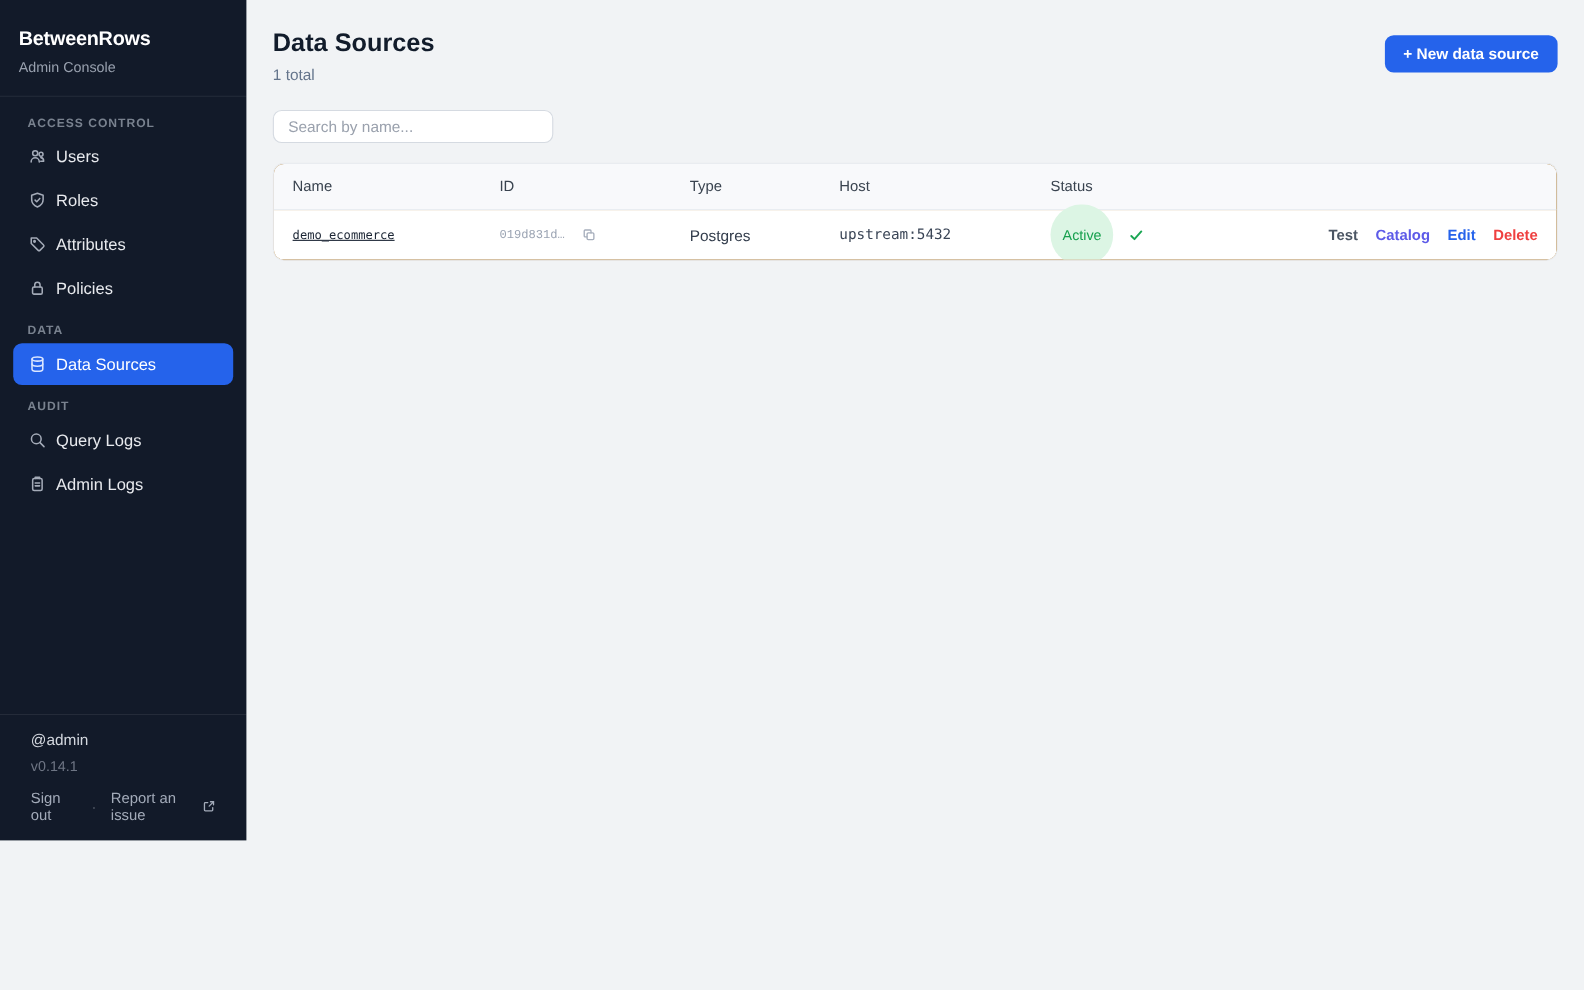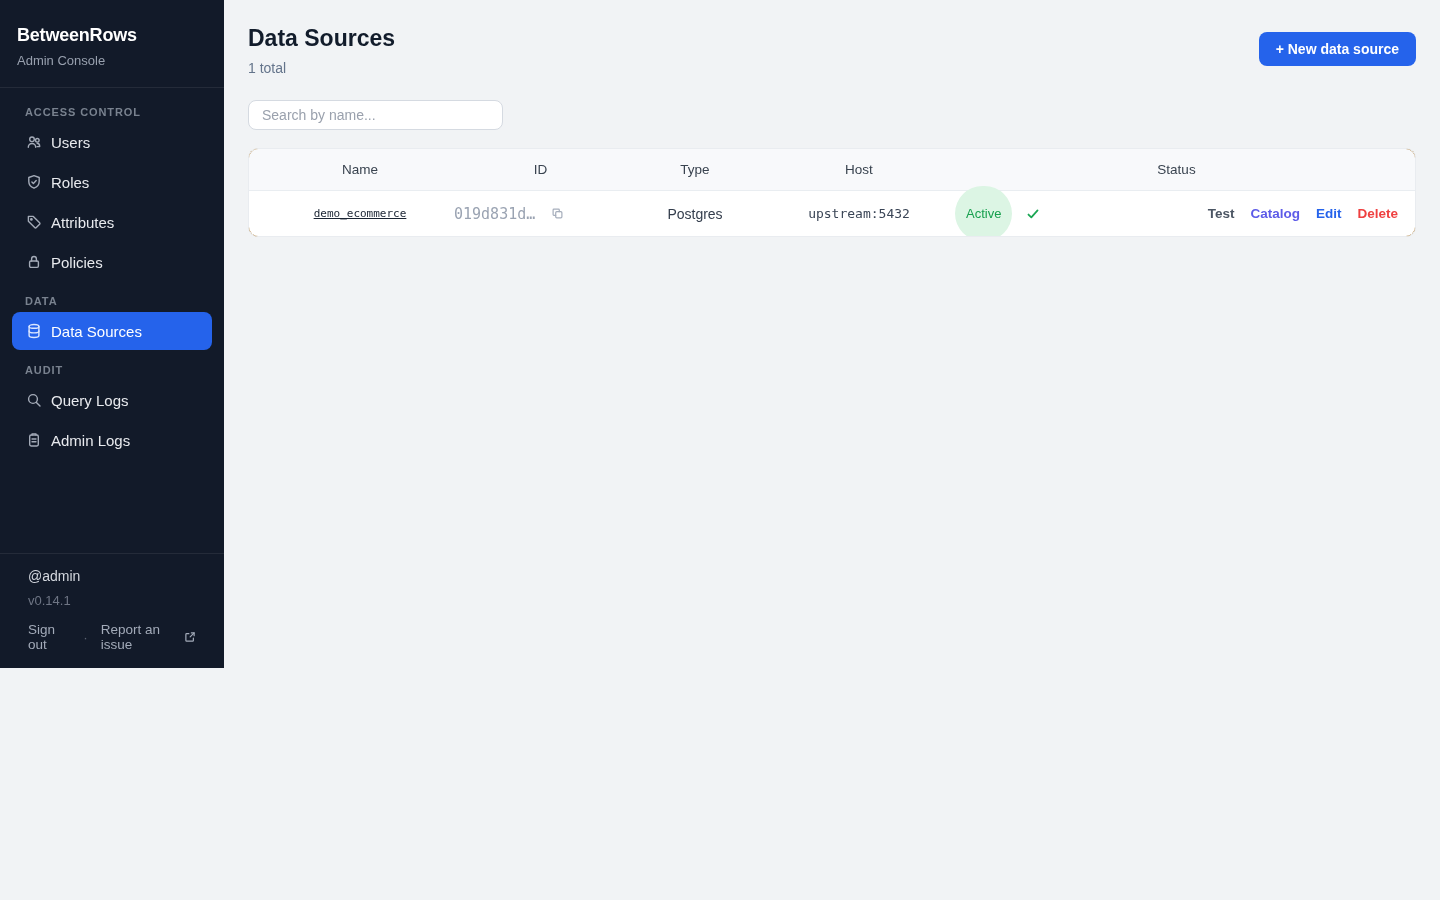--- a/index.html
+++ b/index.html
@@ -9,21 +9,21 @@
     font-family: "Liberation Sans", sans-serif;
     background: #f1f3f5;
     color: #16202e;
   }
   .mono { font-family: "DejaVu Sans Mono", monospace; }
 
   
   .sidebar {
     width: 224px;
     min-width: 224px;
-    height: 668px;
+    height: 764px;
     background: #121a29;
     display: flex;
     flex-direction: column;
   }
   .sidebar-header {
     padding: 26px 17px 20px;
     border-bottom: 1px solid rgba(255,255,255,0.08);
   }
   .brand {
     color: #ffffff;
@@ -117,41 +117,40 @@
   }
   .search-input::placeholder { color: #9aa1ad; }
 
   
   .table-card {
     margin-top: 18px;
     background: #a16207;
     border: 1px solid #e9ecf0;
     border-radius: 10px;
     overflow: hidden;
-    text-align: center;
   }
   .t-row { display: flex; align-items: center; }
   .t-head {
     height: 42px;
     background: #f8f9fb;
     border-bottom: 1px solid #e9edf1;
     color: #39434f;
     font-size: 13.5px;
     font-weight: 500;
   }
   .t-body-row { height: 45px; background: #ffffff; }
   .col-name   { width: 205px; padding-left: 17px; }
   .col-id     { width: 173px; }
   .col-type   { width: 136px; }
   .col-host   { width: 192px; }
   .col-status { flex: 1; }
   .col-actions{ display: flex; align-items: center; gap: 16px; padding-right: 17px; }
 
   .cell-name { font-size: 11px; color: #1a2433; text-decoration: underline; }
-  .cell-id   { display: flex; align-items: center; gap: 16px; font-size: 15px; color: #9aa3b2; }
+  .cell-id   { display: flex; align-items: center; gap: 16px; font-size: 11px; color: #9aa3b2; font-family: Liberation Mono, monospace; }
   .copy-btn  { display: inline-flex; color: #a6aebc; cursor: pointer; background: none; border: none; padding: 0; }
   .cell-type { font-size: 14px; color: #333d4c; }
   .cell-host { font-size: 13px; color: #3a4556; }
   .status-wrap { display: flex; align-items: center; gap: 14px; }
   .badge {
     display: inline-block;
     background: #dcf5e4;
     color: #17a04e;
     font-size: 13px;
     font-weight: 500;

